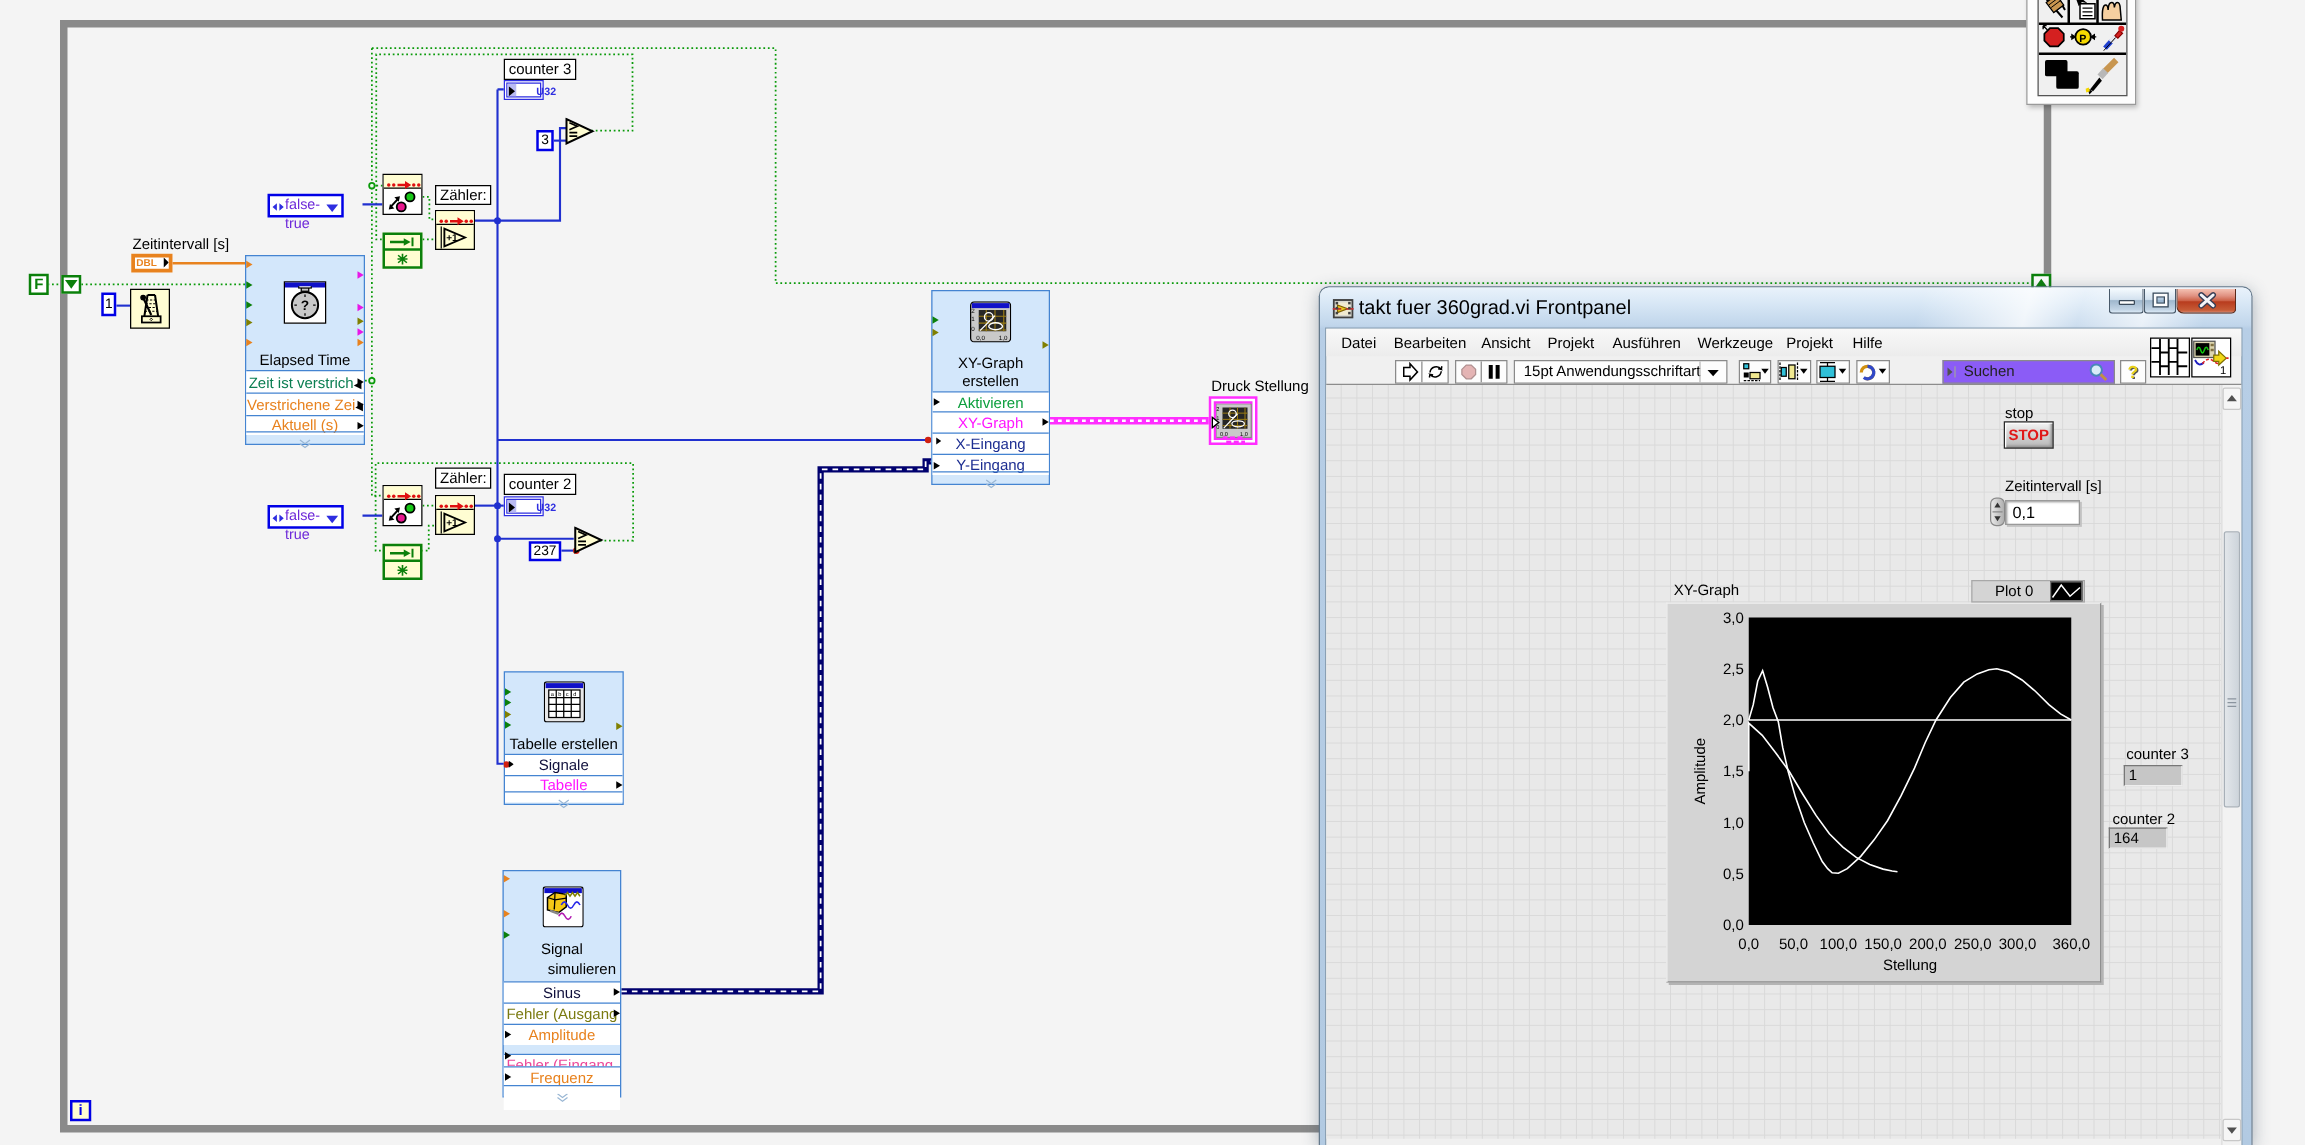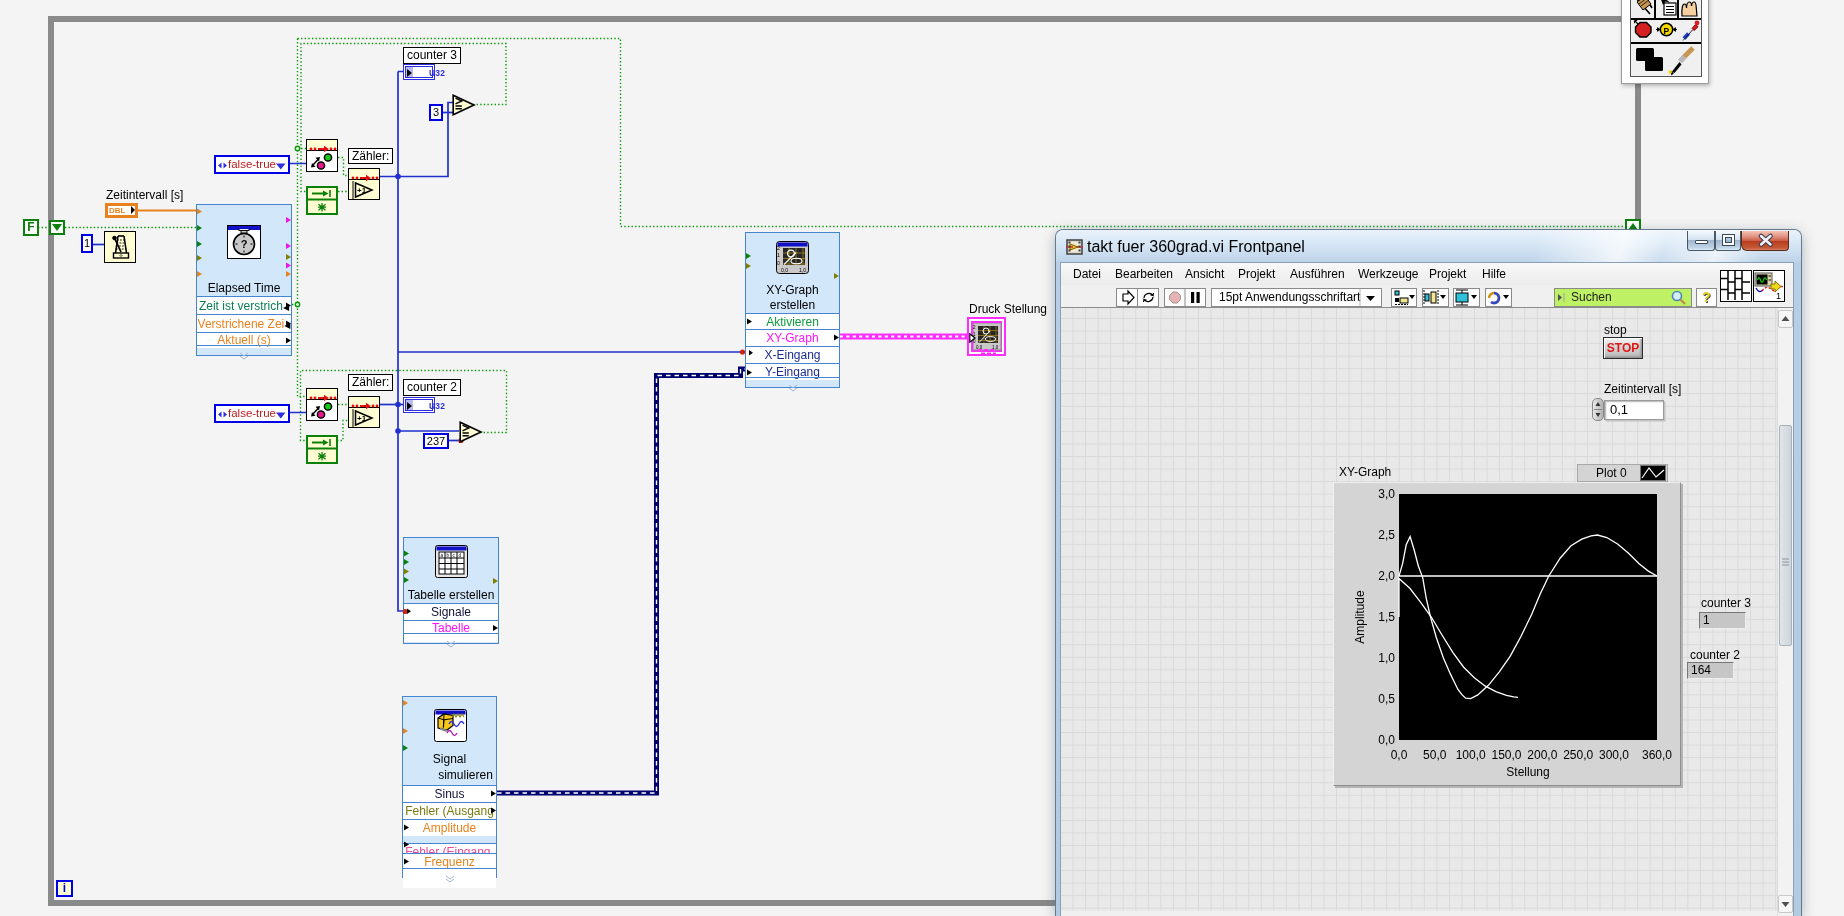--- a/index.html
+++ b/index.html
@@ -21,21 +21,21 @@
 #win{left:1056px;top:230px;width:745px;height:686px;border-radius:7px 7px 0 0;
  background:linear-gradient(180deg,#e9f2fb 0,#d9e8f6 12px,#c1d6eb 30px,#b7cee6 33px,#b2cae2 100%);
  box-shadow:0 0 0 1px #64798c, 0 3px 14px rgba(60,80,100,.45);}
 #client{position:absolute;left:5px;top:33px;width:732px;height:653px;background:#f0f0f0;box-shadow:0 0 0 1px #8aa0b4;}
 .menuitem{position:absolute;top:0;height:22px;line-height:22px;font-size:12px;color:#000;}
 .tbbtn{position:absolute;background:#fdfdfd;border:1px solid #8a8a8a;}
 #panel{position:absolute;left:0;top:45px;width:716px;height:603px;background:#e9e9e9;
  background-image:linear-gradient(#d9d9d9 1px,transparent 1px),linear-gradient(90deg,#d9d9d9 1px,transparent 1px);
  background-size:12.56px 12.56px;background-position:-1px 10px;}
 .fptext{position:absolute;font-size:12px;color:#000;white-space:nowrap;}
-.ftsel{width:76px;height:19px;border:2px solid #0000e6;background:#fff;font-size:12px;color:#b91c1c;line-height:15px;}
+.ftsel{width:61px;height:19px;border:2px solid #0000e6;background:#fff;font-size:12px;color:#6d28d9;line-height:15px;}
 .vgl{width:32px;height:33px;border:1px solid #000;background:#fff;}
 .vgl .strip,.p1b .strip{position:absolute;left:0;top:0;width:100%;height:11px;background:#fffdd2;border-bottom:1px solid #000;}
 .p1b{width:32px;height:32px;border:1px solid #000;background:#fffdd2;}
 .takt{width:32px;height:29px;border:2px solid #0b800b;background:#fffdd2;}
 .u32{width:32px;height:16px;border:1px solid #2e2ee0;background:#fff;padding:1px;}
 .u32 .in{position:relative;width:100%;height:100%;border:1px solid #2e2ee0;background:#fff;}
 .u32 .st{position:absolute;left:0;top:0;width:7px;height:100%;background:#b9baf2;}
 .u32 .tx{position:absolute;left:23px;top:0.5px;font-size:8.5px;font-weight:bold;color:#2e2ee0;letter-spacing:0.2px;}
 </style></head>
 <body>
@@ -585,21 +585,21 @@
             <path d="M8,1 v3 m0,9 v3" stroke="#000"></path>
             <path d="M17,6 h6 l-3,4z" fill="#000"></path>
           </svg></div>
   <div class="tbbtn" style="left:424px;top:25px;width:27px;height:19px;"><svg width="25" height="17">
             <g fill="none">
               <path d="M3,9 a5,5 0 1 1 3,4.6" stroke="#d09010" stroke-width="2.6"></path>
               <path d="M8,4 a5,5 0 1 1 -3,9" stroke="#3048c8" stroke-width="2.6"></path>
             </g>
             <path d="M17,6 h6 l-3,4z" fill="#000"></path>
           </svg></div>
-  <div class="tbbtn" style="left:493px;top:25px;width:138px;height:19px;background:#bef264;">
+  <div class="tbbtn" style="left:493px;top:25px;width:138px;height:19px;background:#8b5cf6;">
    <svg width="14" height="17">
             <path d="M3,5 l4,3.5 -4,3.5z" fill="#505050"></path>
             <path d="M9,4 v9" stroke="#a0a0a0"></path>
           </svg>
    <span style="position:absolute;left:16px;top:1px;font-size:12px;color:#222;">Suchen</span>
    <svg width="20" height="17" style="position:absolute;right:2px;top:0;">
             <circle cx="8" cy="7" r="4.5" fill="#d8ecf8" stroke="#4888b8" stroke-width="1.6"></circle>
             <path d="M11.5,10.5 l4.5,4.5" stroke="#c09048" stroke-width="2.4"></path>
           </svg></div>
   <div class="tbbtn" style="left:635px;top:25px;width:21px;height:19px;">

